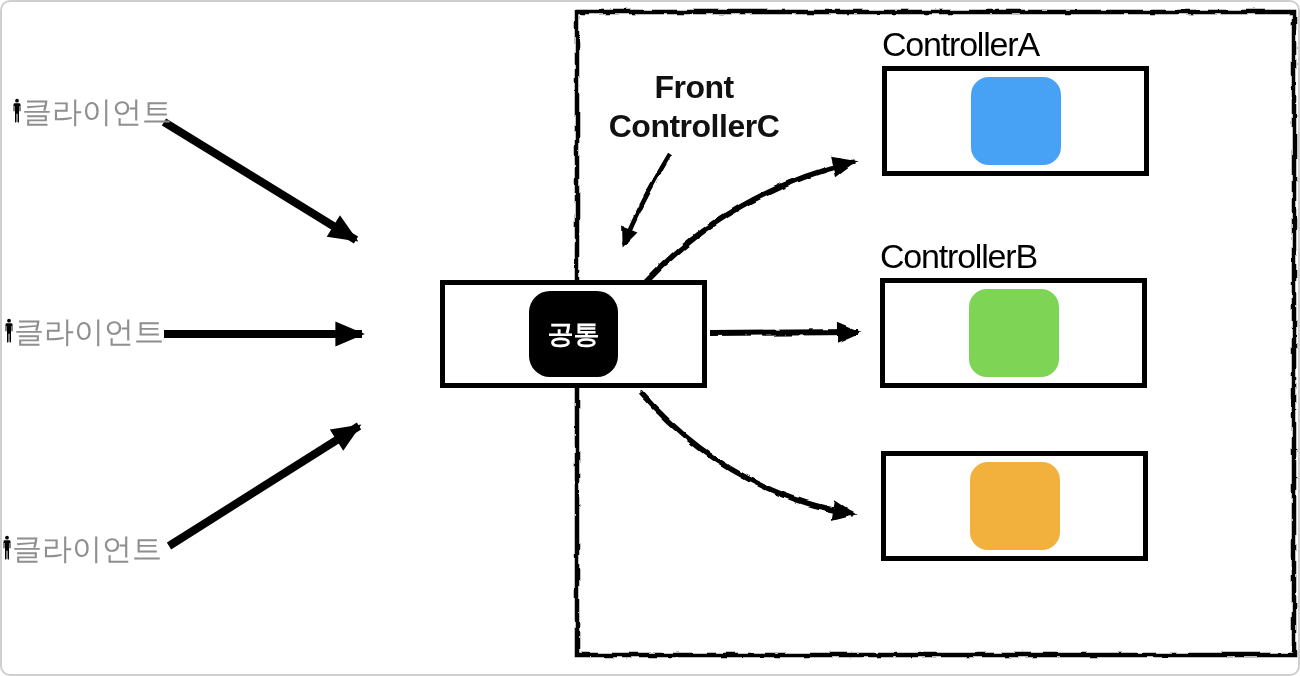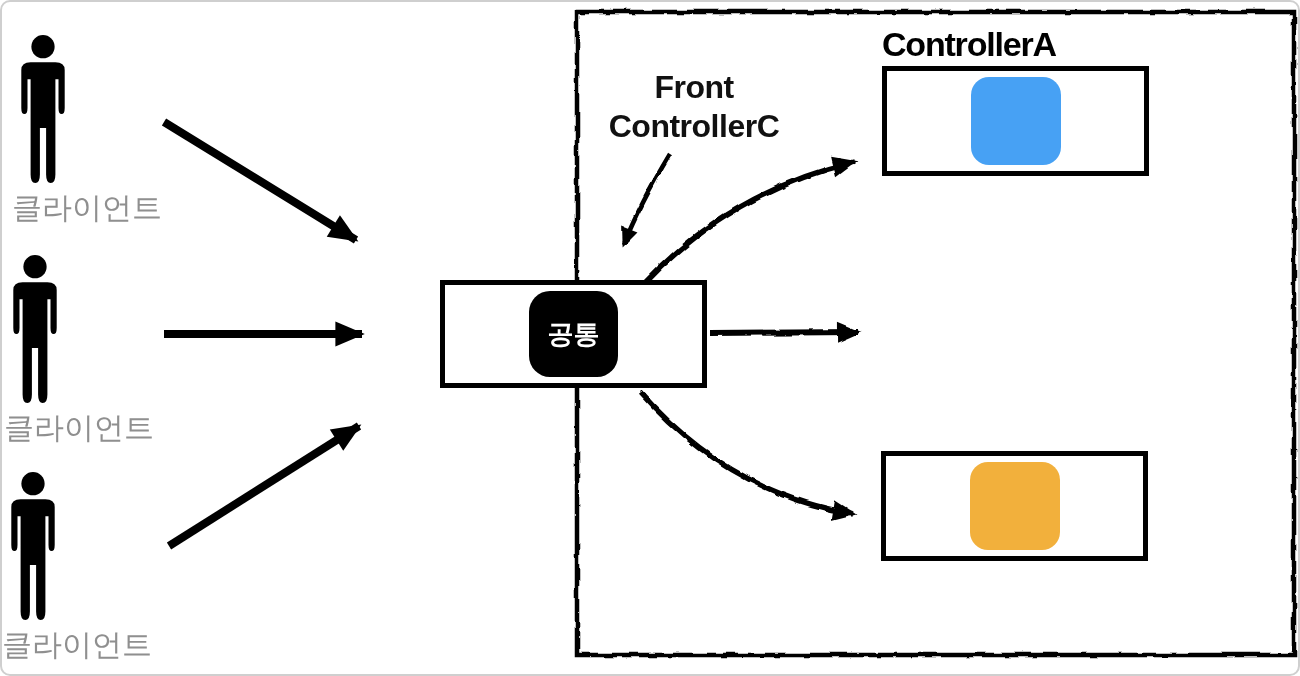--- a/index.html
+++ b/index.html
@@ -9,21 +9,21 @@
     box-sizing:border-box;
     background:#fff;
     border:2px solid #cfcfcf;
     border-radius:10px;
     overflow:hidden;
     font-family:"Liberation Sans","DejaVu Sans",sans-serif;
   }
   .overlay{position:absolute;left:0;top:0;z-index:1;}
 
   
-  .client{position:absolute;width:160px;display:flex;flex-direction:column;z-index:2;}
+  .client{position:absolute;width:160px;display:flex;flex-direction:row;align-items:center;z-index:2;}
   .client svg{display:block;}
   .client .client-label{
     margin-top:2px;
     font-size:30px;line-height:32px;
     color:#8f8f8f;
     letter-spacing:0;
     white-space:nowrap;
   }
   .client1{left:10px;top:30px;}
   .client2{left:2px;top:250px;}
@@ -50,21 +50,21 @@
     position:absolute;left:592px;top:66px;width:200px;
     text-align:center;z-index:3;
     font-size:32px;line-height:39px;font-weight:bold;color:#111;
     letter-spacing:-0.5px;
     white-space:pre-line;
   }
 
   
   .controller{position:absolute;z-index:3;}
   .controller .controller-title{
-    font-size:34px;font-weight:bold;color:#000;
+    font-size:34px;font-weight:normal;color:#000;
     letter-spacing:-1.2px;line-height:36px;
     margin:0 0 4px 0;white-space:nowrap;
   }
   .controller .controller-frame{
     box-sizing:border-box;
     width:267px;height:110px;
     border:5px solid #000;background:#fff;
     display:flex;align-items:center;justify-content:center;
   }
   .controller .controller-chip{
@@ -144,20 +144,26 @@
     </div>
   </div>
 
   <div class="controller controllerA">
     <div class="controller-title">ControllerA</div>
     <div class="controller-frame">
       <div class="controller-chip" style="background: rgb(71, 161, 244);"></div>
     </div>
   </div>
 
+  <div class="controller controllerB">
+    <div class="controller-title">ControllerB</div>
+    <div class="controller-frame">
+      <div class="controller-chip" style="background: rgb(126, 212, 85);"></div>
+    </div>
+  </div>
 
   <div class="controller controllerC">
     <div class="controller-frame">
       <div class="controller-chip" style="background: rgb(242, 176, 60);"></div>
     </div>
   </div>
 
 </div>
 
 </body></html>

